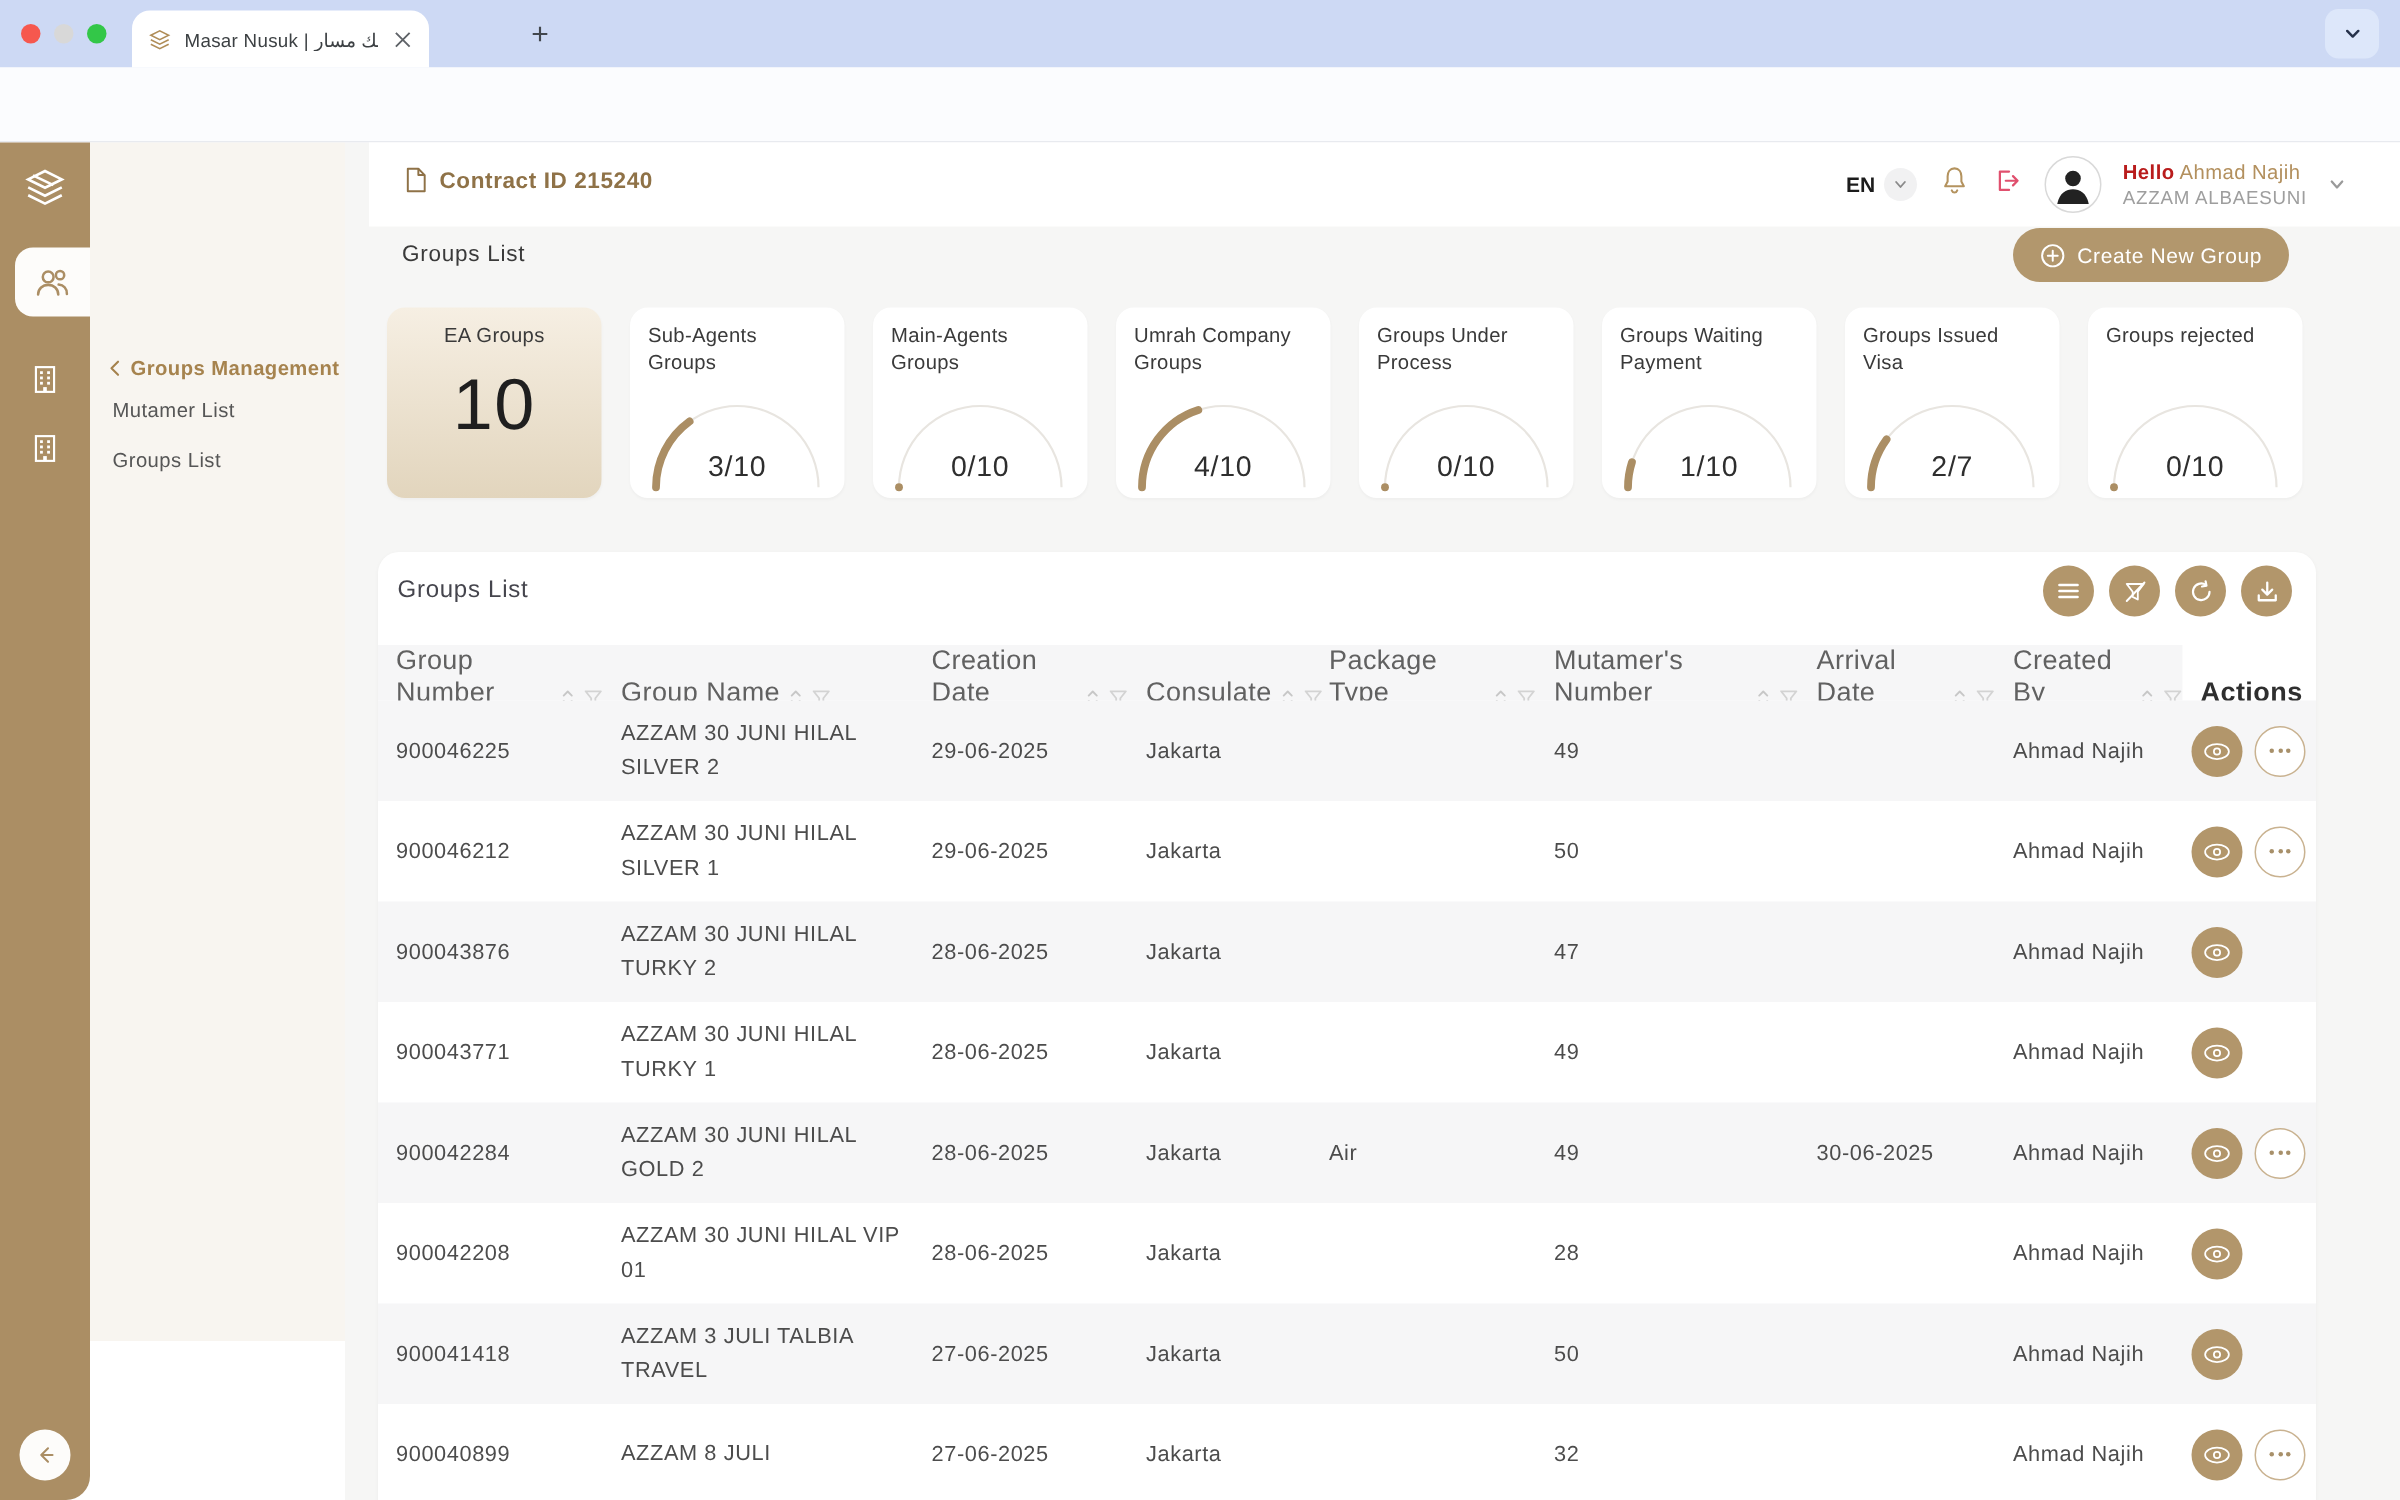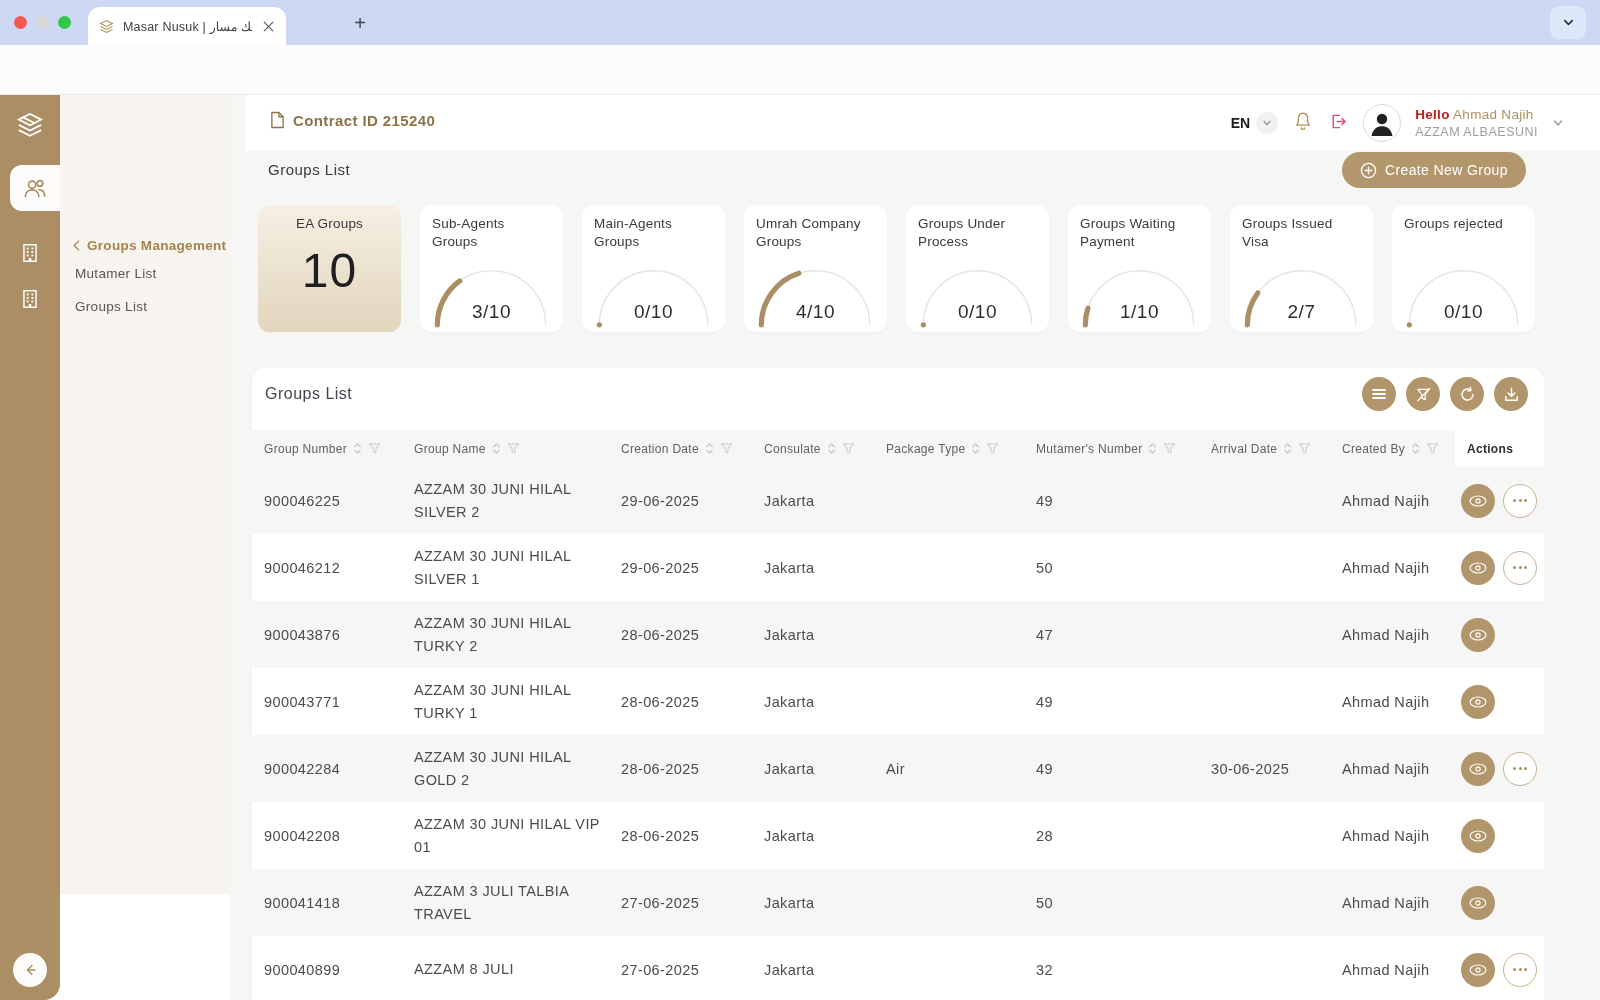--- a/index.html
+++ b/index.html
@@ -84,21 +84,21 @@
 
   
   .tablecard { position:absolute; left:22px; top:273px; width:1292px; height:640px; background:#fff;
     border-radius:14px 14px 0 0; box-shadow:0 1px 3px rgba(0,0,0,.04); }
   .table-title { position:absolute; left:13px; top:17px; font-size:16px; color:#45454d; letter-spacing:.5px; }
   .table-tools { position:absolute; right:16px; top:9px; display:flex; gap:10px; }
   .tool-btn { width:34px; height:34px; border-radius:50%; background:#b2966b; border:none;
     display:flex; align-items:center; justify-content:center; cursor:pointer; }
   .grid9 { display:grid; grid-template-columns:150px 207px 143px 122px 150px 175px 131px 125px 89px; }
   .thead { position:absolute; left:0; top:62px; width:1292px; height:37px; background:#f6f6f7; }
-  .th { display:flex; align-items:center; gap:6px; padding-left:12px; font-size:12px; color:#616161; letter-spacing:.3px; }
+  .th { display:flex; align-items:flex-end; gap:6px; padding-left:12px; font-size:18px; color:#616161; letter-spacing:.3px; }
   .th-actions { background:#fff; color:#2f2f2f; font-weight:bold; }
   .tbody { position:absolute; left:0; top:99px; width:1292px; }
   .trow { min-height:67px; align-items:center; background:#fff; }
   .trow.alt { background:#f6f6f7; }
   .td { padding-left:12px; font-size:14.5px; color:#4c4c4c; letter-spacing:.4px; }
   .td-name { line-height:1.55; padding-right:6px; }
   .td-actions { display:flex; gap:8px; padding-left:6px; }
   .icon-btn { width:34px; height:34px; border-radius:50%; border:none; display:flex;
     align-items:center; justify-content:center; cursor:pointer; }
   .icon-btn.eye { background:#b2966b; }

